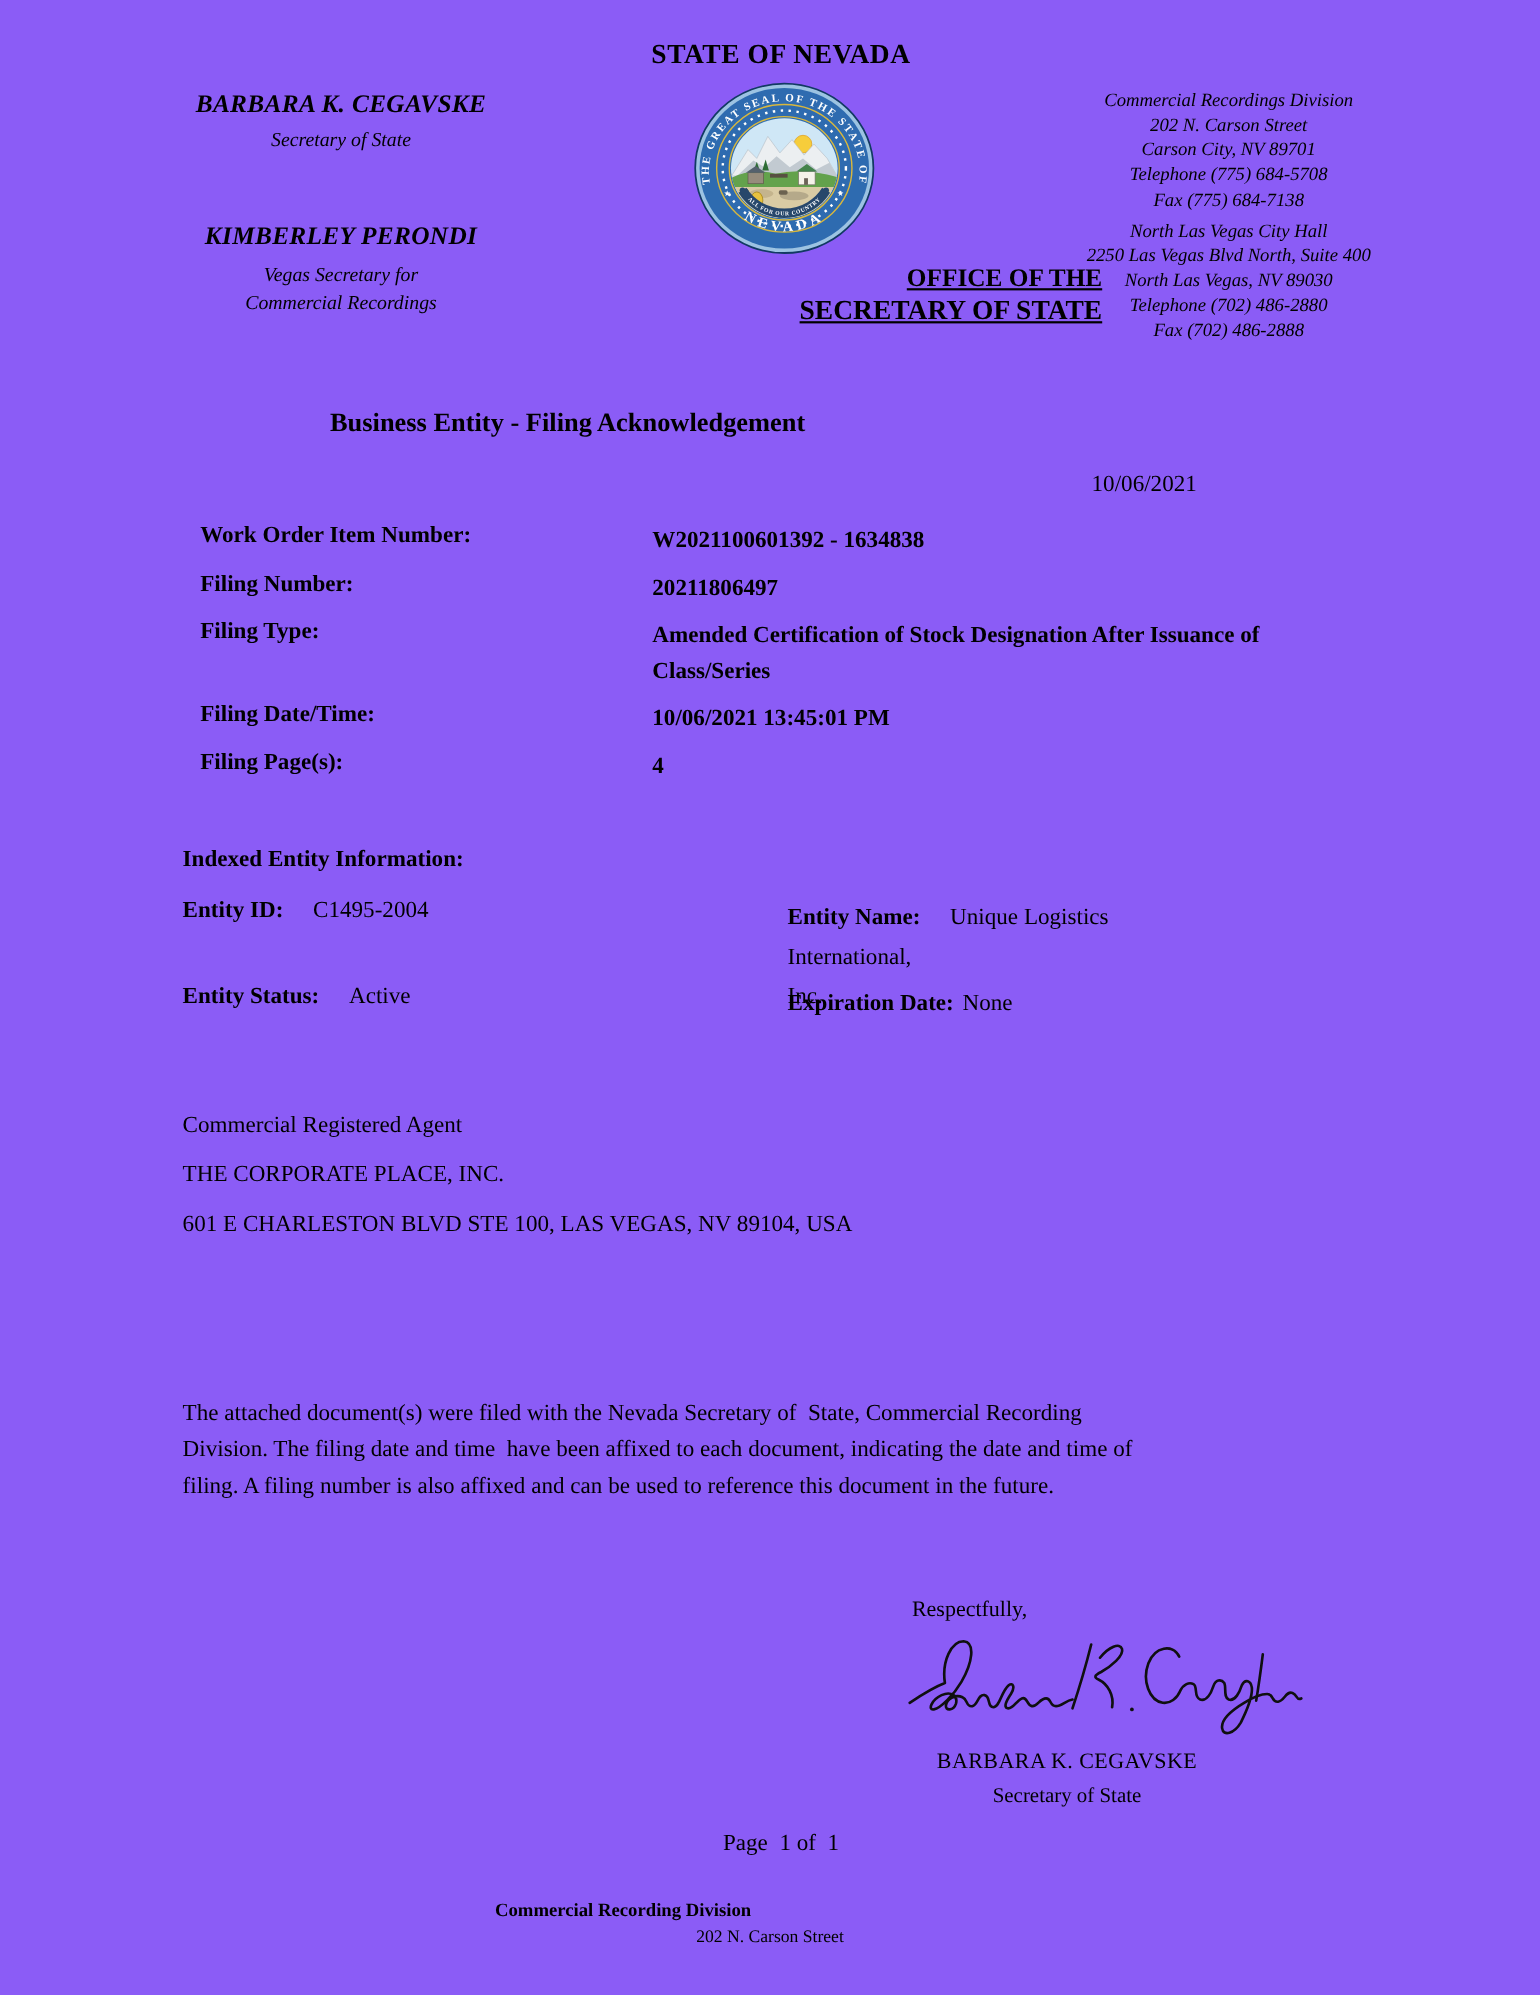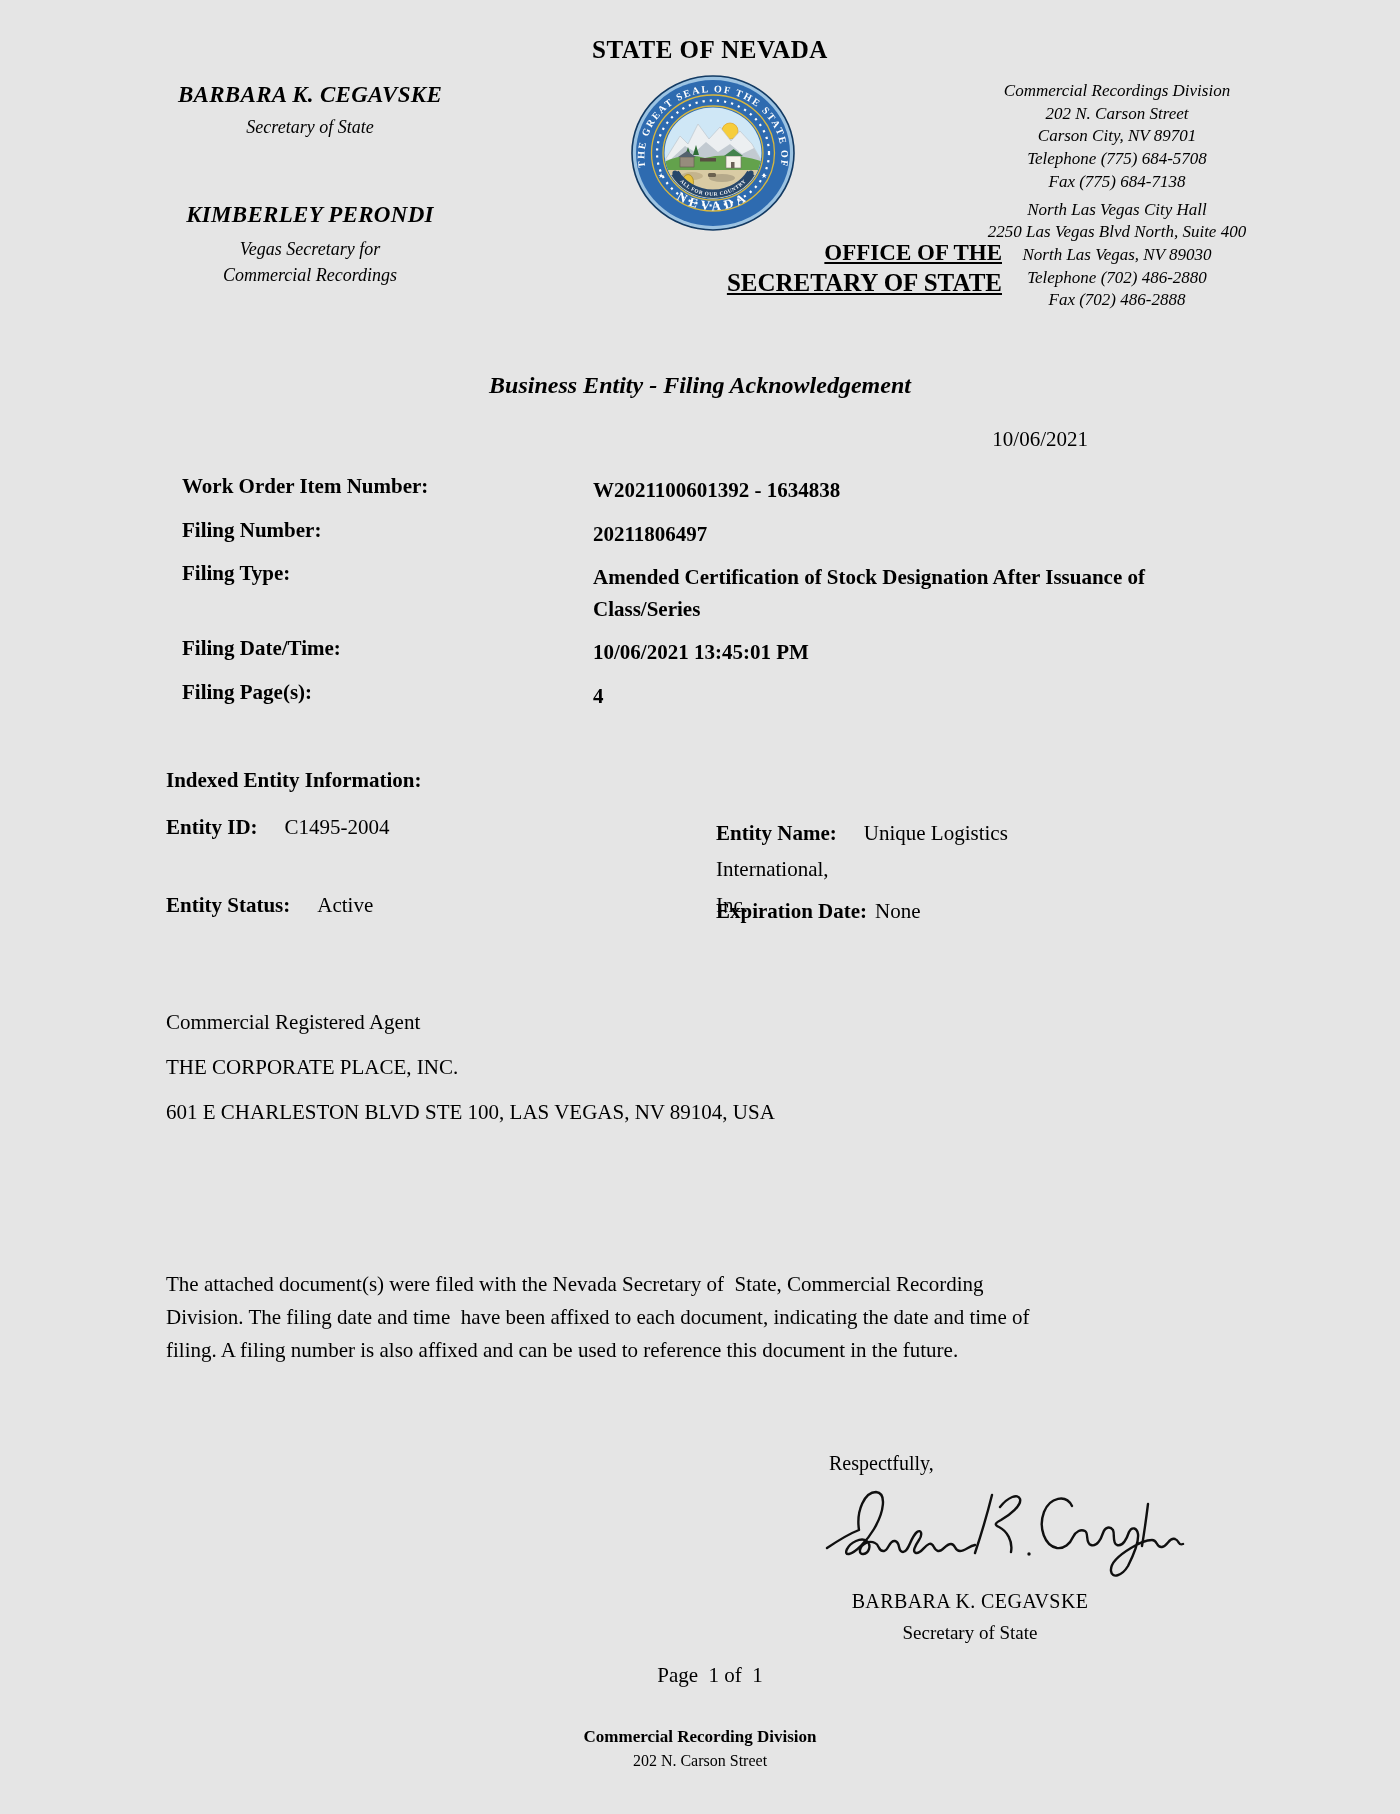--- a/index.html
+++ b/index.html
@@ -1,20 +1,20 @@
 <!DOCTYPE html>
 <html><head>
 <meta charset="utf-8">
 <style>
   html, body { margin: 0; padding: 0; background: #ffffff; }
   .page {
     position: relative;
     width: 1400px;
     height: 1814px;
-    background: #e5e5e5;
+    background: #8b5cf6;
     font-family: "Liberation Serif", serif;
     color: #000000;
     overflow: hidden;
   }
   .abs { position: absolute; }
 
   
   .state-title {
     left: 420px; top: 36px; width: 580px;
     text-align: center; font-size: 25px; font-weight: bold; letter-spacing: 0.5px;
@@ -27,21 +27,21 @@
   .office-line2 { font-size: 25px; }
   .addr-col {
     left: 952px; top: 80px; width: 330px;
     text-align: center; font-style: italic; font-size: 17px; line-height: 22.7px;
   }
   .addr-group2 { margin-top: 5px; }
 
   
   .doc-title {
     left: 300px; top: 372px; width: 800px;
-    text-align: center; font-size: 24px; font-weight: bold; font-style: italic;
+    font-size: 24px; font-weight: bold;
   }
   .doc-date {
     left: 788px; top: 427px; width: 300px;
     text-align: right; font-size: 21px;
   }
   .field-row { left: 166px; width: 1000px; font-size: 21px; }
   .field-label { position: absolute; left: 16px; top: 0; font-weight: bold; white-space: nowrap; text-align: center; }
   .field-value { position: absolute; left: 427px; top: 0; width: 575px; line-height: 32px; font-weight: bold; }
   .indexed-heading { left: 166px; top: 768px; font-size: 21px; font-weight: bold; }
   .entity-row { left: 166px; width: 930px; font-size: 21px; }
@@ -53,21 +53,21 @@
   .agent-line { margin-bottom: 20px; }
   .notice {
     left: 166px; top: 1268px; width: 866px;
     font-size: 21px; line-height: 33px; white-space: pre-wrap;
   }
   .salutation { left: 829px; top: 1452px; font-size: 20px; }
   .signature-svg { left: 824px; top: 1484px; }
   .signer-name { left: 790px; top: 1590px; width: 360px; text-align: center; font-size: 20px; letter-spacing: 0.4px; }
   .signer-title { left: 790px; top: 1622px; width: 360px; text-align: center; font-size: 19px; }
   .pagination { left: 510px; top: 1663px; width: 400px; text-align: center; font-size: 21px; white-space: pre-wrap; }
-  .footer-division { left: 450px; top: 1727px; width: 500px; text-align: center; font-size: 17px; font-weight: bold; }
+  .footer-division { left: 450px; top: 1727px; width: 500px; text-align: left; font-size: 17px; font-weight: bold; }
   .footer-address { left: 450px; top: 1752px; width: 500px; text-align: center; font-size: 16px; }
 </style>
 </head>
 <body>
 
 <div class="page">
 
   <div class="abs state-title">STATE OF NEVADA</div>
 
   <div class="abs official-block" style="left:100px; top:82px;">

